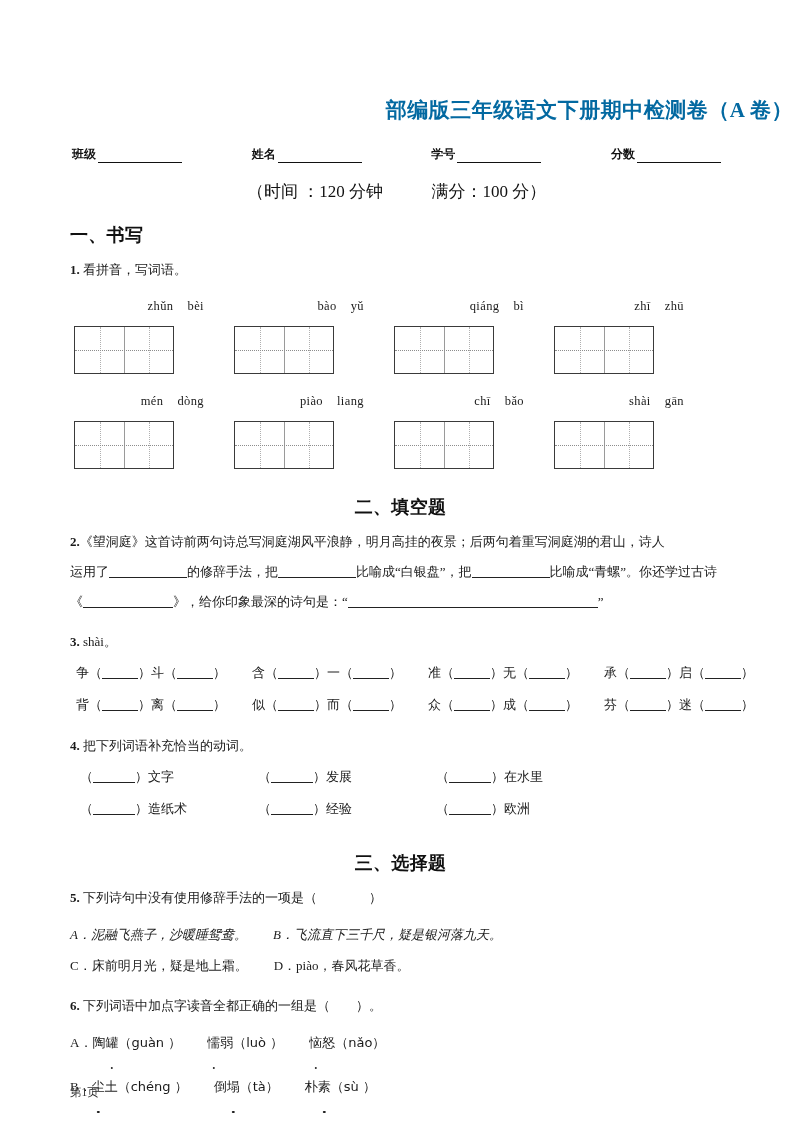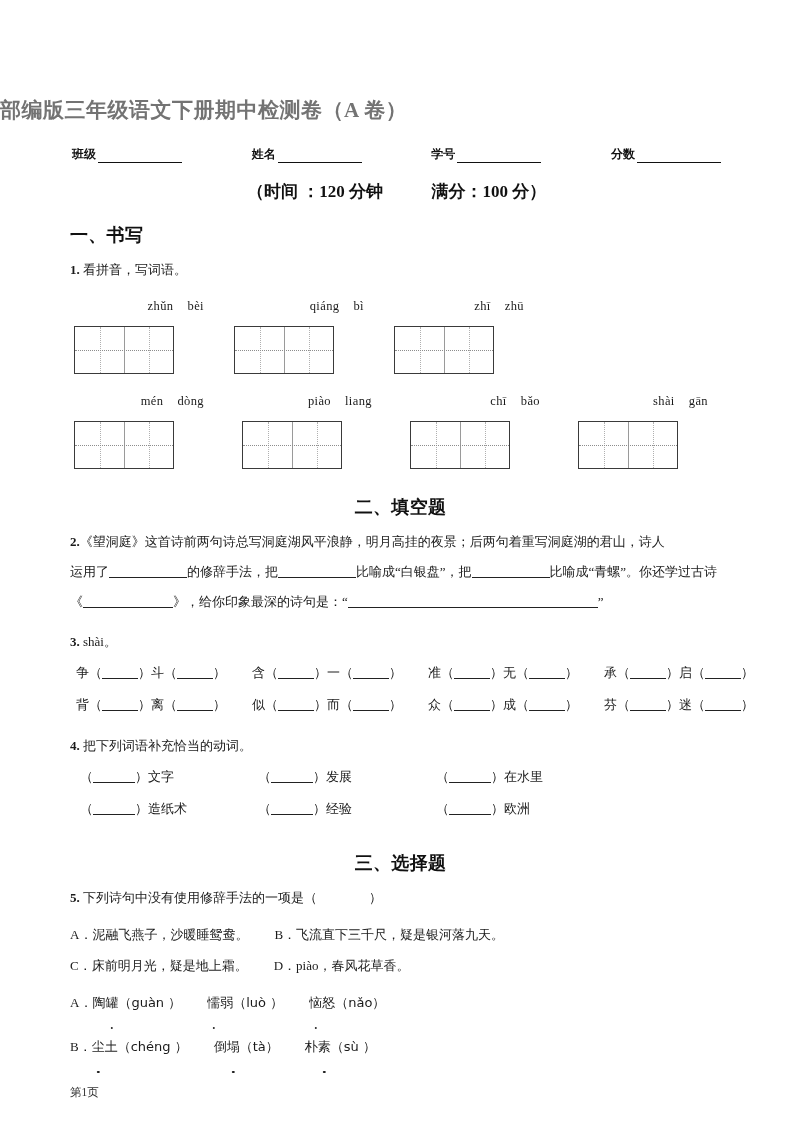--- a/index.html
+++ b/index.html
@@ -16,27 +16,27 @@
 
   .page {
     position: relative;
     width: 793px;
     height: 1122px;
     padding: 0;
   }
 
   
   .doc-title {
-    text-align: left;
+    text-align: right;
     font-size: 21px;
     font-weight: bold;
     letter-spacing: 0.5px;
     margin: 0;
     padding-top: 96px;
-    color: #737373;
+    color: #0369a1;
   }
 
   .id-line {
     display: flex;
     justify-content: space-between;
     padding: 22px 72px 0 72px;
     font-size: 12px;
     font-weight: bold;
     color: #111;
   }
@@ -45,21 +45,21 @@
     display: inline-block;
     width: 84px;
     border-bottom: 1.6px solid #111;
     margin-left: 2px;
     height: 15px;
   }
 
   .time-line {
     text-align: center;
     font-size: 17px;
-    font-weight: bold;
+    font-weight: normal;
     margin-top: 17px;
     color: #111;
   }
   .time-gap { display: inline-block; width: 40px; }
 
   
   .content { padding: 0 62px 0 70px; }
 
   .sec-head {
     font-size: 18px;
@@ -138,21 +138,21 @@
   }
   
   .tzg .q-v {
     position: absolute;
     top: 0; bottom: 0;
     border-left: 1.3px dotted #b0b0b0;
   }
   .tzg .q-v.a { left: 25%; }
   .tzg .q-v.b { left: 75%; }
 
-  .py-row.second { margin-top: 20px; gap: 8px; }
+  .py-row.second { margin-top: 20px; }
 
   
   .idiom-row {
     font-size: 13px;
     line-height: 32px;
     padding-left: 6px;
     white-space: nowrap;
   }
   .idiom-grp { display: inline-block; margin-right: 26px; }
   .idiom-grp:last-child { margin-right: 0; }
@@ -249,20 +249,29 @@
         <div class="py-cell">
           <div class="py-text"><span>zhǔn</span><span class="sp"></span><span>bèi</span></div>
           <div class="tzg">
               <span class="q-v a"></span>
               <span class="q-v b"></span>
               <span class="ctr-v"></span>
               <span class="mid-h"></span>
             </div>
         </div>
         <div class="py-cell">
+          <div class="py-text"><span>bào</span><span class="sp"></span><span>yǔ</span></div>
+          <div class="tzg">
+              <span class="q-v a"></span>
+              <span class="q-v b"></span>
+              <span class="ctr-v"></span>
+              <span class="mid-h"></span>
+            </div>
+        </div>
+        <div class="py-cell">
           <div class="py-text"><span>qiáng</span><span class="sp"></span><span>bì</span></div>
           <div class="tzg">
               <span class="q-v a"></span>
               <span class="q-v b"></span>
               <span class="ctr-v"></span>
               <span class="mid-h"></span>
             </div>
         </div>
         <div class="py-cell">
           <div class="py-text"><span>zhī</span><span class="sp"></span><span>zhū</span></div>
@@ -349,27 +358,31 @@
       <span class="verb-item">（<span class="blank b-par-w"></span>）<span>造纸术</span></span><span class="verb-item">（<span class="blank b-par-w"></span>）<span>经验</span></span><span class="verb-item">（<span class="blank b-par-w"></span>）<span>欧洲</span></span>
     </div>
 
     <div class="sec-head s2">三、选择题</div>
 
     <div class="q">
       <span class="q-num">5.</span>
       <span>下列诗句中没有使用修辞手法的一项是（</span><span class="blank" style="width:52px;border:none;"></span><span>）</span>
     </div>
 
-    <div class="opt" style="margin-top:6px;">
+    <div class="opt" style="margin-top:6px;font-style:italic;">
       <span>A．泥融飞燕子，沙暖睡鸳鸯。</span><span class="opt-gap"></span><span>B．飞流直下三千尺，疑是银河落九天。</span>
     </div>
     <div class="opt">
       <span>C．床前明月光，疑是地上霜。</span><span class="opt-gap"></span><span>D．piào，春风花草香。</span>
     </div>
 
+    <div class="q" style="margin-top:10px;">
+      <span class="q-num">6.</span>
+      <span>下列词语中加点字读音全都正确的一组是（</span><span class="blank" style="width:26px;border:none;"></span><span>）。</span>
+    </div>
 
     <div class="opt spaced">
       <span>A．</span><span>陶</span><span class="dotc">罐</span><span></span><span class="py-in">（guàn ）</span><span class="opt-gap"></span><span></span><span class="dotc">懦</span><span>弱</span><span class="py-in">（luò ）</span><span class="opt-gap"></span><span></span><span class="dotc">恼</span><span>怒</span><span class="py-in">（nǎo）</span>
     </div>
 
     <div class="opt spaced">
       <span>B．</span><span></span><span class="dotc">尘</span><span>土</span><span class="py-in">（chéng ）</span><span class="opt-gap"></span><span>倒</span><span class="dotc">塌</span><span></span><span class="py-in">（tà）</span><span class="opt-gap"></span><span>朴</span><span class="dotc">素</span><span></span><span class="py-in">（sù ）</span>
     </div>
 
   </div>

